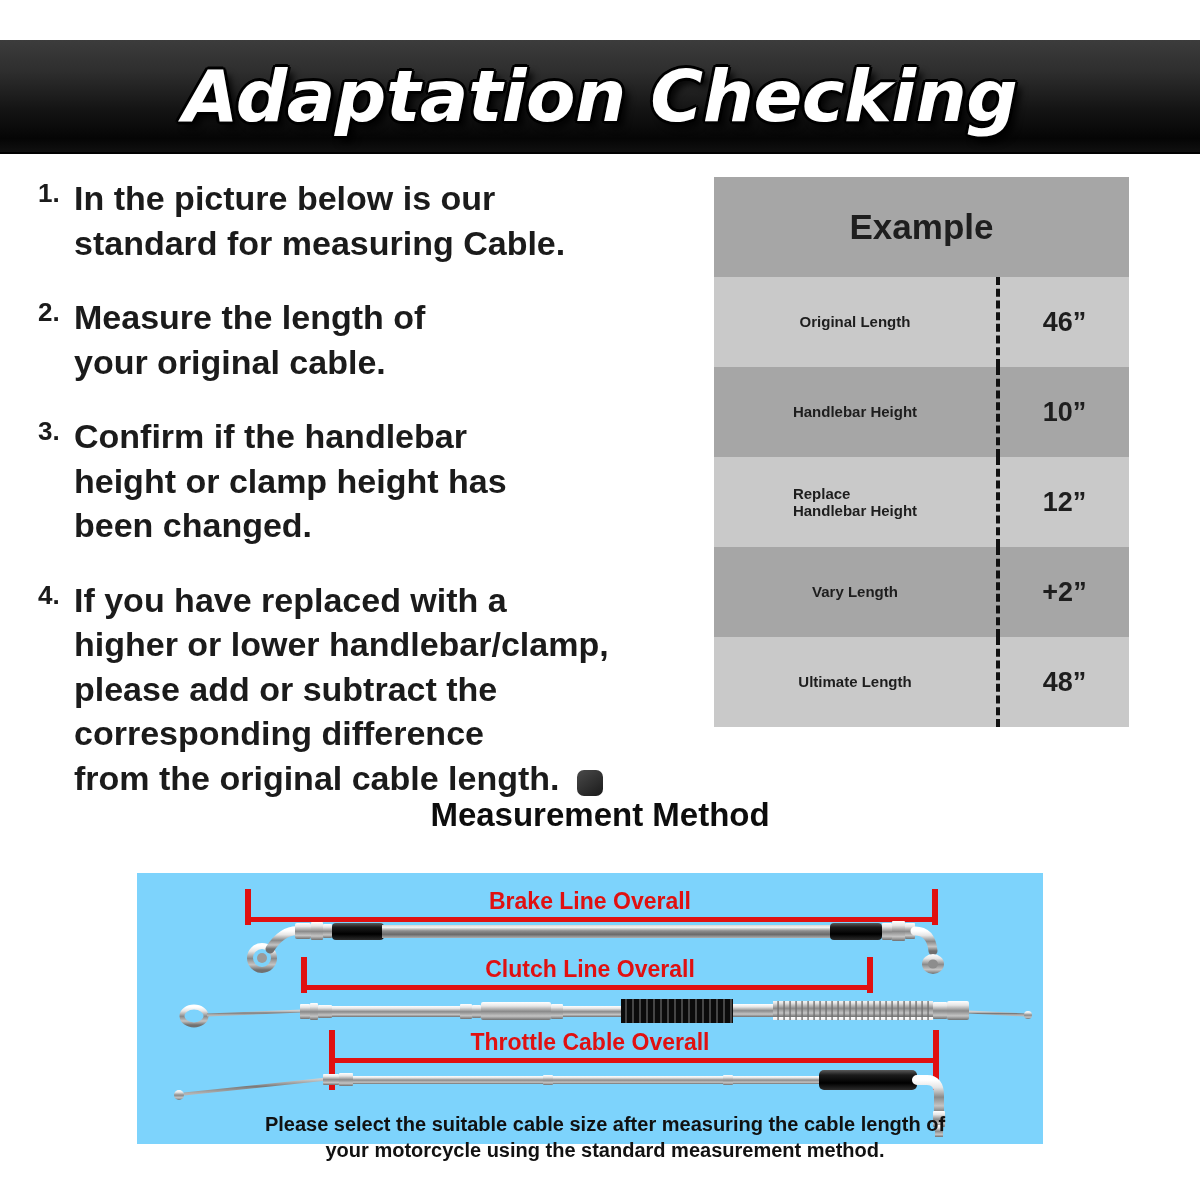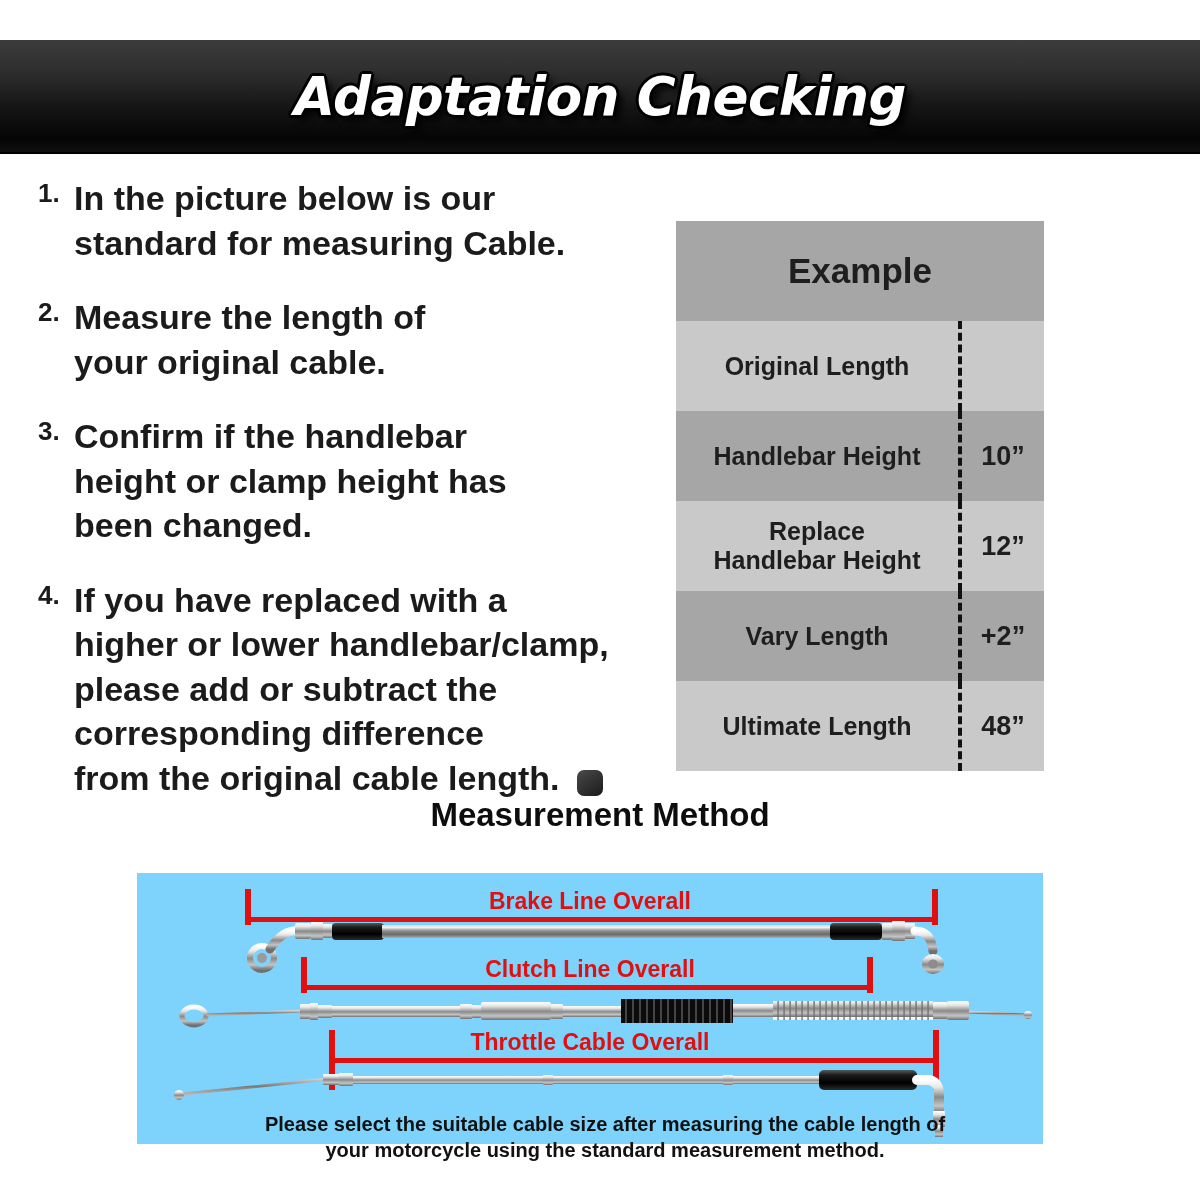--- a/index.html
+++ b/index.html
@@ -12,21 +12,21 @@
 
   
   .header-banner{
     position:absolute;left:0;top:40px;width:1200px;height:112px;
     background:linear-gradient(to bottom,#3c3c3c 0%,#2e2e2e 28%,#141414 62%,#050505 88%,#101010 100%);
     display:flex;align-items:center;justify-content:center;
     border-bottom:2px solid #000;
   }
   .header-title{
     font-family:"DejaVu Sans","Liberation Sans",sans-serif;
-    font-size:53px;font-weight:bold;font-style:italic;
+    font-size:72px;font-weight:bold;font-style:italic;
     color:#ffffff;letter-spacing:-0.5px;
     text-shadow:
        3px 0 0 #000, -3px 0 0 #000, 0 3px 0 #000, 0 -3px 0 #000,
        2px 2px 0 #000, -2px 2px 0 #000, 2px -2px 0 #000, -2px -2px 0 #000,
        6px 6px 7px rgba(0,0,0,.85);
     white-space:nowrap;
     text-align:center;
   }
 
   
@@ -42,40 +42,40 @@
     width:36px;flex:0 0 36px;line-height:1.31;
   }
   .step-text{
     font-family:"Liberation Sans","DejaVu Sans",sans-serif;
     font-size:34px;font-weight:bold;color:#1b1b1b;
     line-height:1.31;white-space:pre-line;
   }
 
   
   .example-table{
-    position:absolute;left:676px;top:177px;width:368px;height:550px;margin-top:44px;
+    position:absolute;left:714px;top:177px;width:415px;height:550px;
   }
   .tbl-head{
     height:100px;background:#a6a6a6;
     display:flex;align-items:center;justify-content:center;
   }
   .tbl-head-label{
     font-family:"Liberation Sans","DejaVu Sans",sans-serif;
     font-size:35px;font-weight:bold;color:#1e1e1e;
   }
   .tbl-row{
     height:90px;display:flex;align-items:stretch;position:relative;
   }
   .tbl-row.light{background:#c9c9c9;}
   .tbl-row.dark{background:#a6a6a6;}
   .tbl-label{
     flex:0 0 282px;display:flex;align-items:center;justify-content:center;
-    text-align:center;padding:0 14px;box-sizing:border-box;
-    font-family:"Liberation Sans","DejaVu Sans",sans-serif;
-    font-size:25px;font-weight:bold;color:#1e1e1e;line-height:1.16;
+    text-align:left;padding:0 14px;box-sizing:border-box;
+    font-family:"Liberation Sans","DejaVu Sans",sans-serif;
+    font-size:15px;font-weight:bold;color:#1e1e1e;line-height:1.16;
     white-space:pre-line;
   }
   .tbl-sep{
     flex:0 0 0px;width:0;border-left:4px dashed #111;
     margin:0 0 0 0;
   }
   .tbl-value{
     flex:1;display:flex;align-items:center;justify-content:center;
     font-family:"Liberation Sans","DejaVu Sans",sans-serif;
     font-size:27px;font-weight:bold;color:#1e1e1e;
@@ -147,20 +147,21 @@
 </div>
 
 <div class="example-table">
   <div class="tbl-head">
     <span class="tbl-head-label">Example</span>
   </div>
 
   <div class="tbl-row light">
     <div class="tbl-label">Original Length</div>
     <div class="tbl-sep"></div>
+    <div class="tbl-value">46”</div>
   </div>
 
   <div class="tbl-row dark">
     <div class="tbl-label">Handlebar Height</div>
     <div class="tbl-sep"></div>
     <div class="tbl-value">10”</div>
   </div>
 
   <div class="tbl-row light">
     <div class="tbl-label">Replace

